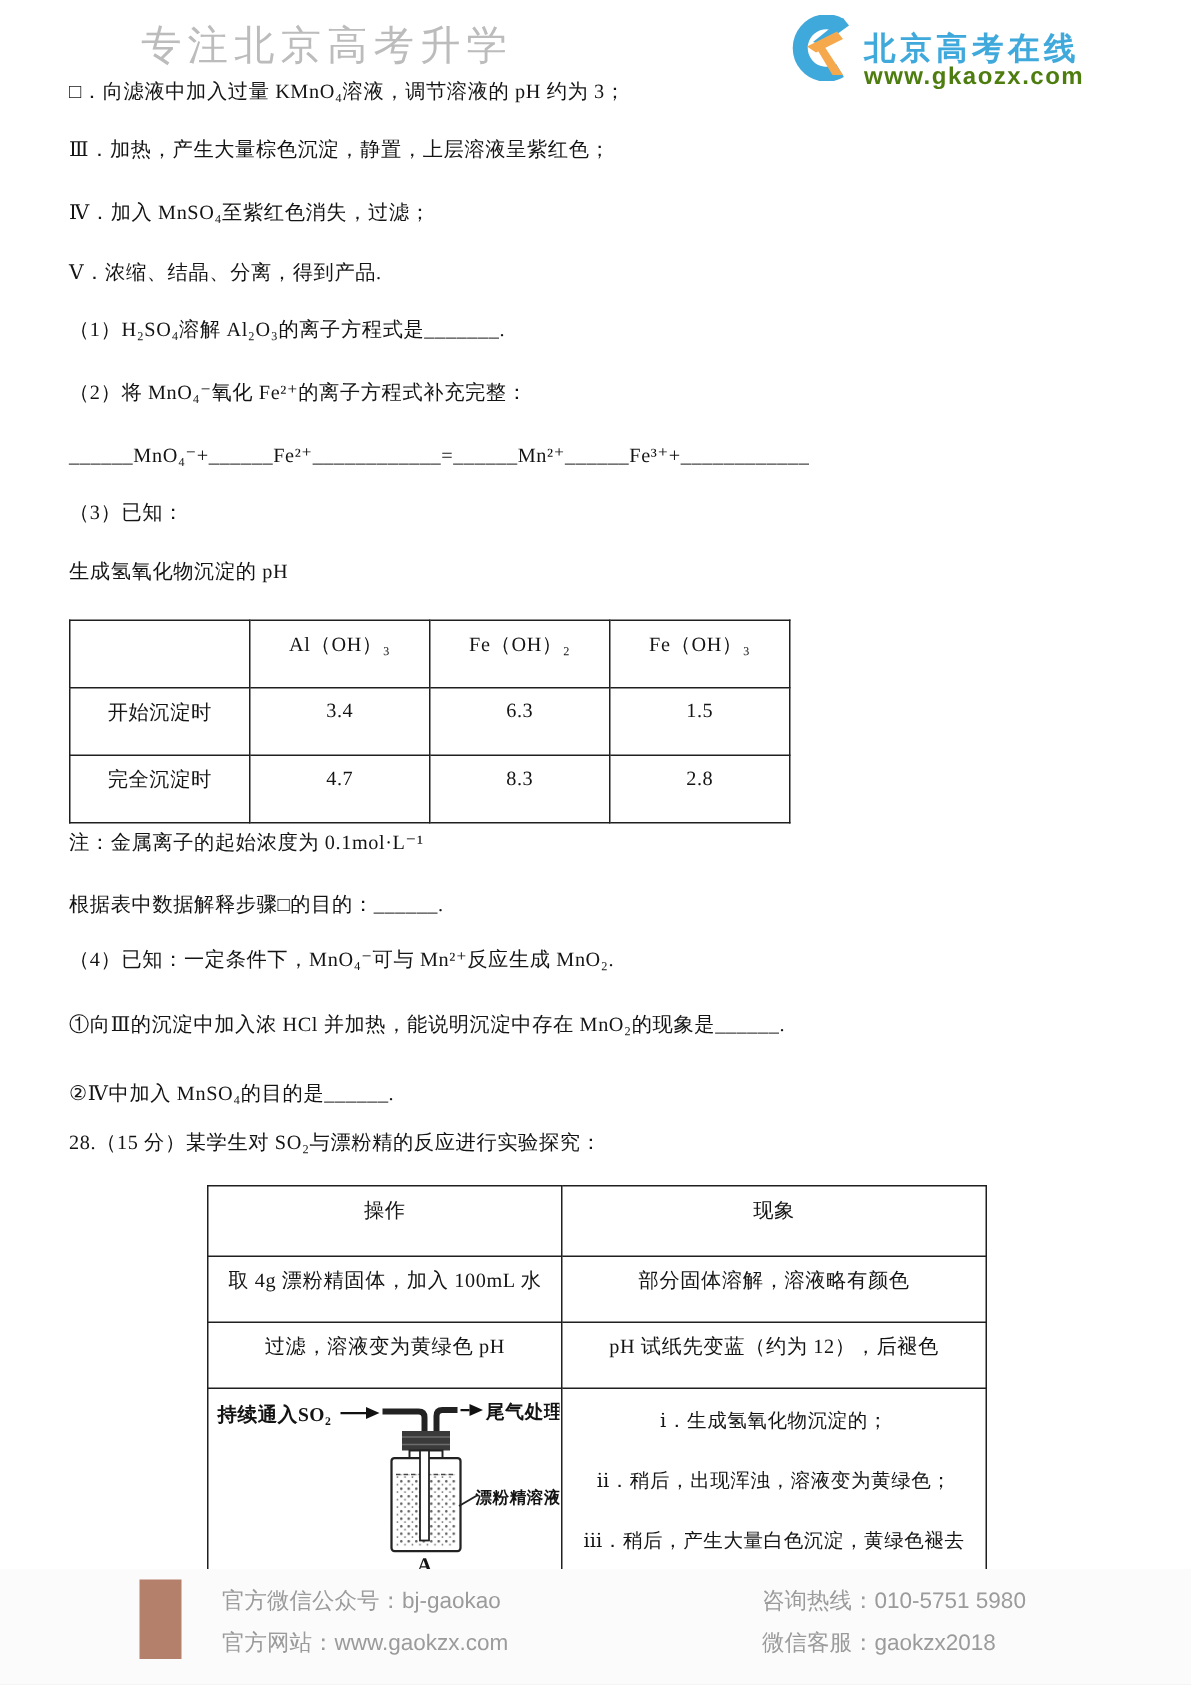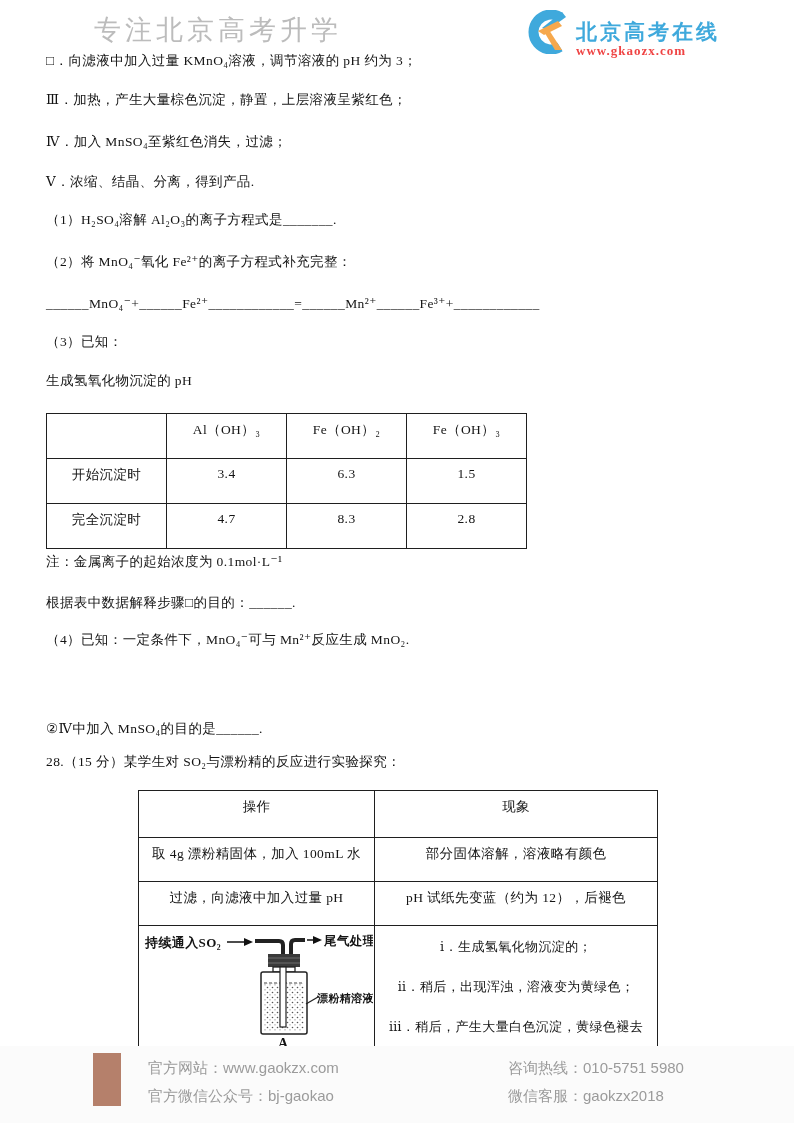--- a/index.html
+++ b/index.html
@@ -16,22 +16,22 @@
     position:absolute;left:94px;top:12px;font-size:27px;letter-spacing:4px;
     color:#bcbcbc;font-family:"Liberation Sans","DejaVu Sans",sans-serif;
   }
   .logo{position:absolute;left:516px;top:10px;display:flex;align-items:flex-end;}
   .logo-text{margin-left:6px;display:flex;flex-direction:column;}
   .logo-title{
     font-size:21px;font-weight:bold;color:#3fa9dc;letter-spacing:3px;
     font-family:"Liberation Sans","DejaVu Sans",sans-serif;line-height:23px;
   }
   .logo-url{
-    font-size:13px;font-weight:bold;color:#ef4444;letter-spacing:1px;
-    font-family:Liberation Serif, serif;line-height:15px;
+    font-size:16px;font-weight:bold;color:#4d7c0f;letter-spacing:1px;
+    font-family:Liberation Sans, sans-serif;line-height:15px;
   }
   table{border-collapse:collapse;table-layout:fixed;}
   td{
     border:1.5px solid #1f1f1f;text-align:center;vertical-align:top;
     padding:7px 2px 0 2px;font-size:13.5px;letter-spacing:0.4px;overflow:hidden;
   }
   .t1{position:absolute;left:46px;top:413px;}
   .t1 td{width:115px;height:37px;}
   .t2wrap{position:absolute;left:138px;top:790px;width:520px;height:258px;overflow:hidden;}
   .t2 td.c1{width:232px;}
@@ -104,36 +104,37 @@
       <td>4.7</td>
       <td>8.3</td>
       <td>2.8</td>
     </tr>
   </tbody>
     </table>
 
   <div class="line" style="top:553px">注：金属离子的起始浓度为 0.1mol·L⁻¹</div>
   <div class="line" style="top:594px">根据表中数据解释步骤□的目的：______.</div>
   <div class="line" style="top:631px">（4）已知：一定条件下，MnO₄⁻可与 Mn²⁺反应生成 MnO₂.</div>
+  <div class="line" style="top:674px">①向Ⅲ的沉淀中加入浓 HCl 并加热，能说明沉淀中存在 MnO₂的现象是______.</div>
   <div class="line" style="top:720px">②Ⅳ中加入 MnSO₄的目的是______.</div>
   <div class="line" style="top:753px">28.（15 分）某学生对 SO₂与漂粉精的反应进行实验探究：</div>
 
   <div class="t2wrap">
   <table class="t2">
     <tbody>
           <tr class="hdr">
       <td class="c1">操作</td>
       <td class="c2">现象</td>
     </tr>
     <tr class="r">
       <td class="c1">取 4g 漂粉精固体，加入 100mL 水</td>
       <td class="c2">部分固体溶解，溶液略有颜色</td>
     </tr>
     <tr class="r">
-      <td class="c1">过滤，向滤液中加入过量 pH</td>
+      <td class="c1">过滤，溶液变为黄绿色 pH</td>
       <td class="c2">pH 试纸先变蓝（约为 12），后褪色</td>
     </tr>
     <tr>
       <td class="c1 diagram-cell">
         <svg width="232" height="128" viewBox="0 0 232 128">
           <defs>
             <pattern id="stip" width="5" height="5" patternUnits="userSpaceOnUse">
               <circle cx="1.5" cy="1.5" r="0.8" fill="#555"></circle>
               <circle cx="4" cy="3.8" r="0.6" fill="#777"></circle>
             </pattern>
@@ -165,22 +166,22 @@
         <div class="obs-line obs-3">ⅲ．稍后，产生大量白色沉淀，黄绿色褪去</div>
       </td>
     </tr>
   </tbody>
       </table>
   </div>
 
   <div class="footer">
     <div class="footer-block"></div>
     <div class="f-col1">
+      <div class="f-line">官方微信公众号：bj-gaokao</div>
       <div class="f-line">官方网站：www.gaokzx.com</div>
-      <div class="f-line">官方微信公众号：bj-gaokao</div>
     </div>
     <div class="f-col2">
       <div class="f-line">咨询热线：010-5751 5980</div>
       <div class="f-line">微信客服：gaokzx2018</div>
     </div>
   </div>
 
 </div>
 
 </body></html>

